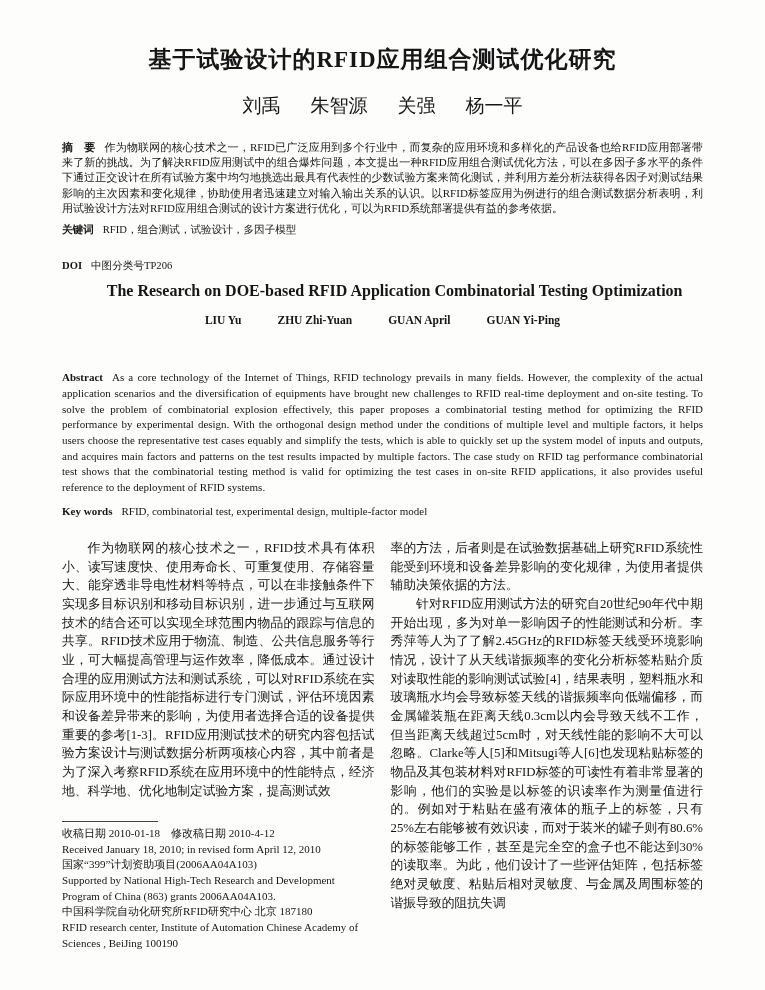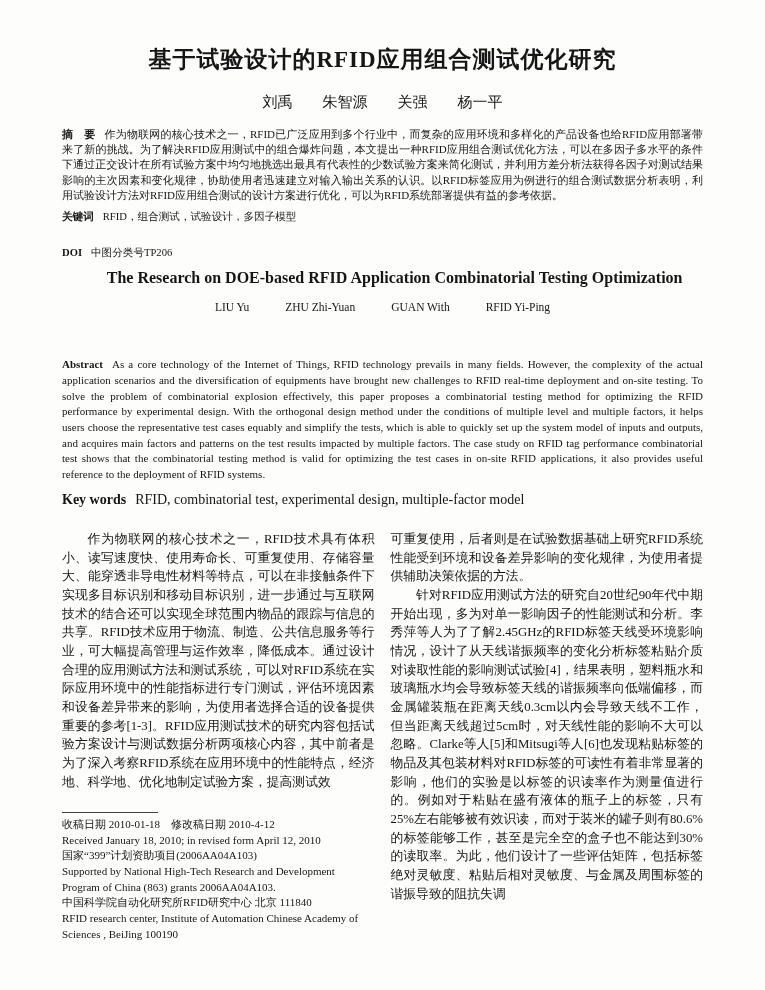--- a/index.html
+++ b/index.html
@@ -21,27 +21,28 @@
     text-align: center;
     letter-spacing: 1px;
     margin: 10px 0 18px 0;
   }
   .authors {
     display: flex;
     justify-content: center;
   }
   .authors-zh {
     gap: 30px;
-    font-size: 15px;
-    margin-bottom: 15px;
+    font-size: 19px;
+    margin-bottom: 21px;
   }
   .authors-en {
     gap: 36px;
     font-size: 11.5px;
     margin-bottom: 13px;
+    font-weight: bold;
   }
   .abstract-zh {
     font-size: 11px;
     line-height: 1.38;
     text-align: justify;
     margin-bottom: 7px;
   }
   .kw-zh, .doi-line {
     font-size: 10.6px;
     line-height: 1.4;
@@ -61,21 +62,21 @@
     margin: 6px auto 13px auto;
   }
   .abstract-en {
     font-size: 11px;
     line-height: 1.43;
     text-align: justify;
     margin-bottom: 9px;
     margin-top: 44px;
   }
   .kw-en {
-    font-size: 14px;
+    font-size: 11px;
     margin-bottom: 22px;
   }
   .columns {
     display: flex;
     gap: 16px;
     font-size: 12.8px;
     line-height: 1.46;
     text-align: justify;
   }
   .col { flex: 1 1 0; min-width: 0; }
@@ -118,22 +119,22 @@
 
   <p class="doi-line">
     <span class="label-zh">DOI</span><span>中图分类号TP206</span>
   </p>
 
   <h2 class="title-en">The Research on DOE-based RFID Application Combinatorial Testing Optimization</h2>
 
   <div class="authors authors-en">
     <span>LIU Yu</span>
     <span>ZHU Zhi-Yuan</span>
-    <span>GUAN With</span>
-    <span>RFID Yi-Ping</span>
+    <span>GUAN April</span>
+    <span>GUAN Yi-Ping</span>
   </div>
 
   <p class="abstract-en">
     <span class="label-en">Abstract</span><span>As a core technology of the Internet of Things, RFID technology prevails in many fields. However, the complexity of the actual application scenarios and the diversification of equipments have brought new challenges to RFID real-time deployment and on-site testing. To solve the problem of combinatorial explosion effectively, this paper proposes a combinatorial testing method for optimizing the RFID performance by experimental design. With the orthogonal design method under the conditions of multiple level and multiple factors, it helps users choose the representative test cases equably and simplify the tests, which is able to quickly set up the system model of inputs and outputs, and acquires main factors and patterns on the test results impacted by multiple factors. The case study on RFID tag performance combinatorial test shows that the combinatorial testing method is valid for optimizing the test cases in on-site RFID applications, it also provides useful reference to the deployment of RFID systems.</span>
   </p>
 
   <p class="kw-en">
     <span class="label-en">Key words</span><span>RFID, combinatorial test, experimental design, multiple-factor model</span>
   </p>
 
@@ -141,25 +142,25 @@
 
     <div class="col col-left">
       <p class="body-p indent">作为物联网的核心技术之一，RFID技术具有体积小、读写速度快、使用寿命长、可重复使用、存储容量大、能穿透非导电性材料等特点，可以在非接触条件下实现多目标识别和移动目标识别，进一步通过与互联网技术的结合还可以实现全球范围内物品的跟踪与信息的共享。RFID技术应用于物流、制造、公共信息服务等行业，可大幅提高管理与运作效率，降低成本。通过设计合理的应用测试方法和测试系统，可以对RFID系统在实际应用环境中的性能指标进行专门测试，评估环境因素和设备差异带来的影响，为使用者选择合适的设备提供重要的参考[1-3]。RFID应用测试技术的研究内容包括试验方案设计与测试数据分析两项核心内容，其中前者是为了深入考察RFID系统在应用环境中的性能特点，经济地、科学地、优化地制定试验方案，提高测试效</p>
 
       <div class="footnote">
         <div class="footnote-rule"></div>
         <div class="fn-line">收稿日期 2010-01-18　修改稿日期 2010-4-12</div>
         <div class="fn-line">Received January 18, 2010; in revised form April 12, 2010</div>
         <div class="fn-line">国家“399”计划资助项目(2006AA04A103)</div>
         <div class="fn-line">Supported by National High-Tech Research and Development Program of China (863) grants 2006AA04A103.</div>
-        <div class="fn-line">中国科学院自动化研究所RFID研究中心 北京 111840</div>
+        <div class="fn-line">中国科学院自动化研究所RFID研究中心 北京 187180</div>
         <div class="fn-line">RFID research center, Institute of Automation Chinese Academy of Sciences , BeiJing 100190</div>
       </div>
     </div>
 
     <div class="col col-right">
-      <p class="body-p">可重复使用，后者则是在试验数据基础上研究RFID系统性能受到环境和设备差异影响的变化规律，为使用者提供辅助决策依据的方法。</p>
+      <p class="body-p">率的方法，后者则是在试验数据基础上研究RFID系统性能受到环境和设备差异影响的变化规律，为使用者提供辅助决策依据的方法。</p>
       <p class="body-p indent">针对RFID应用测试方法的研究自20世纪90年代中期开始出现，多为对单一影响因子的性能测试和分析。李秀萍等人为了了解2.45GHz的RFID标签天线受环境影响情况，设计了从天线谐振频率的变化分析标签粘贴介质对读取性能的影响测试试验[4]，结果表明，塑料瓶水和玻璃瓶水均会导致标签天线的谐振频率向低端偏移，而金属罐装瓶在距离天线0.3cm以内会导致天线不工作，但当距离天线超过5cm时，对天线性能的影响不大可以忽略。Clarke等人[5]和Mitsugi等人[6]也发现粘贴标签的物品及其包装材料对RFID标签的可读性有着非常显著的影响，他们的实验是以标签的识读率作为测量值进行的。例如对于粘贴在盛有液体的瓶子上的标签，只有25%左右能够被有效识读，而对于装米的罐子则有80.6%的标签能够工作，甚至是完全空的盒子也不能达到30%的读取率。为此，他们设计了一些评估矩阵，包括标签绝对灵敏度、粘贴后相对灵敏度、与金属及周围标签的谐振导致的阻抗失调</p>
     </div>
 
   </div>
 
 </div>
 
 </body></html>

